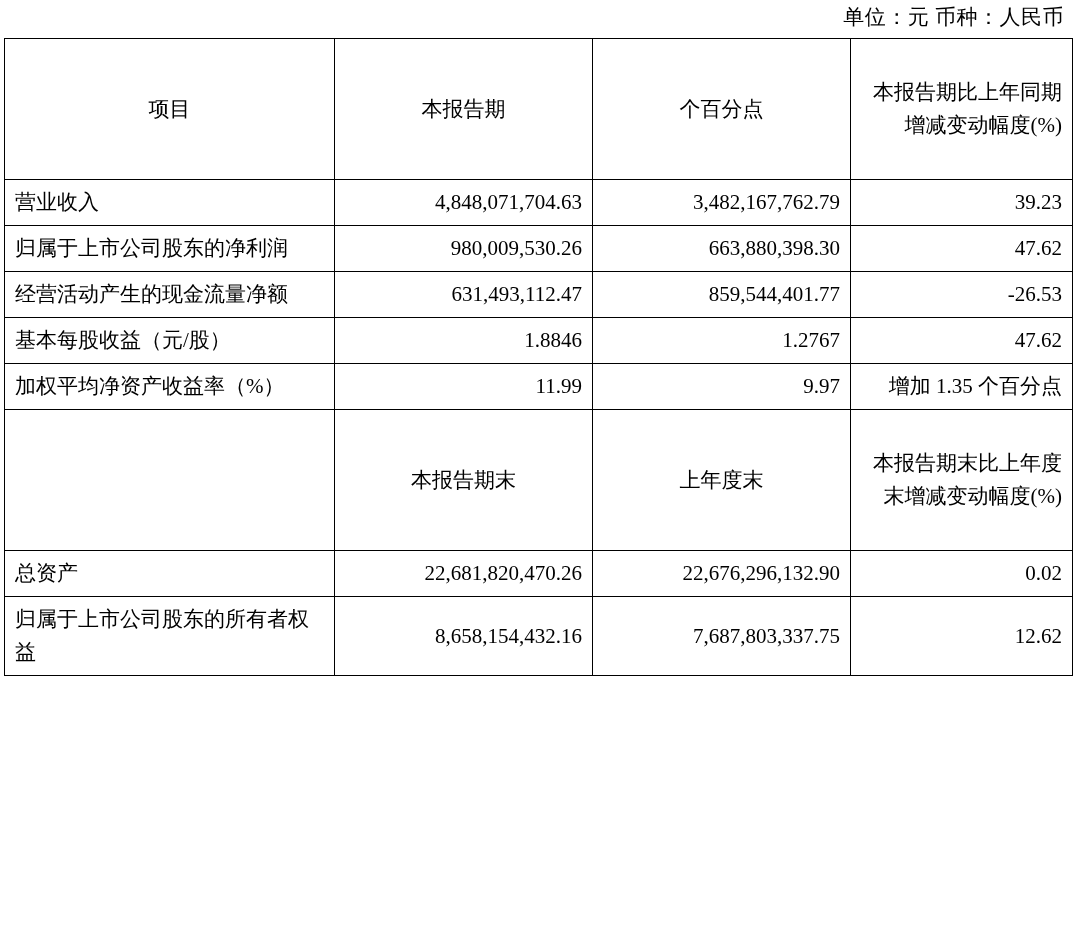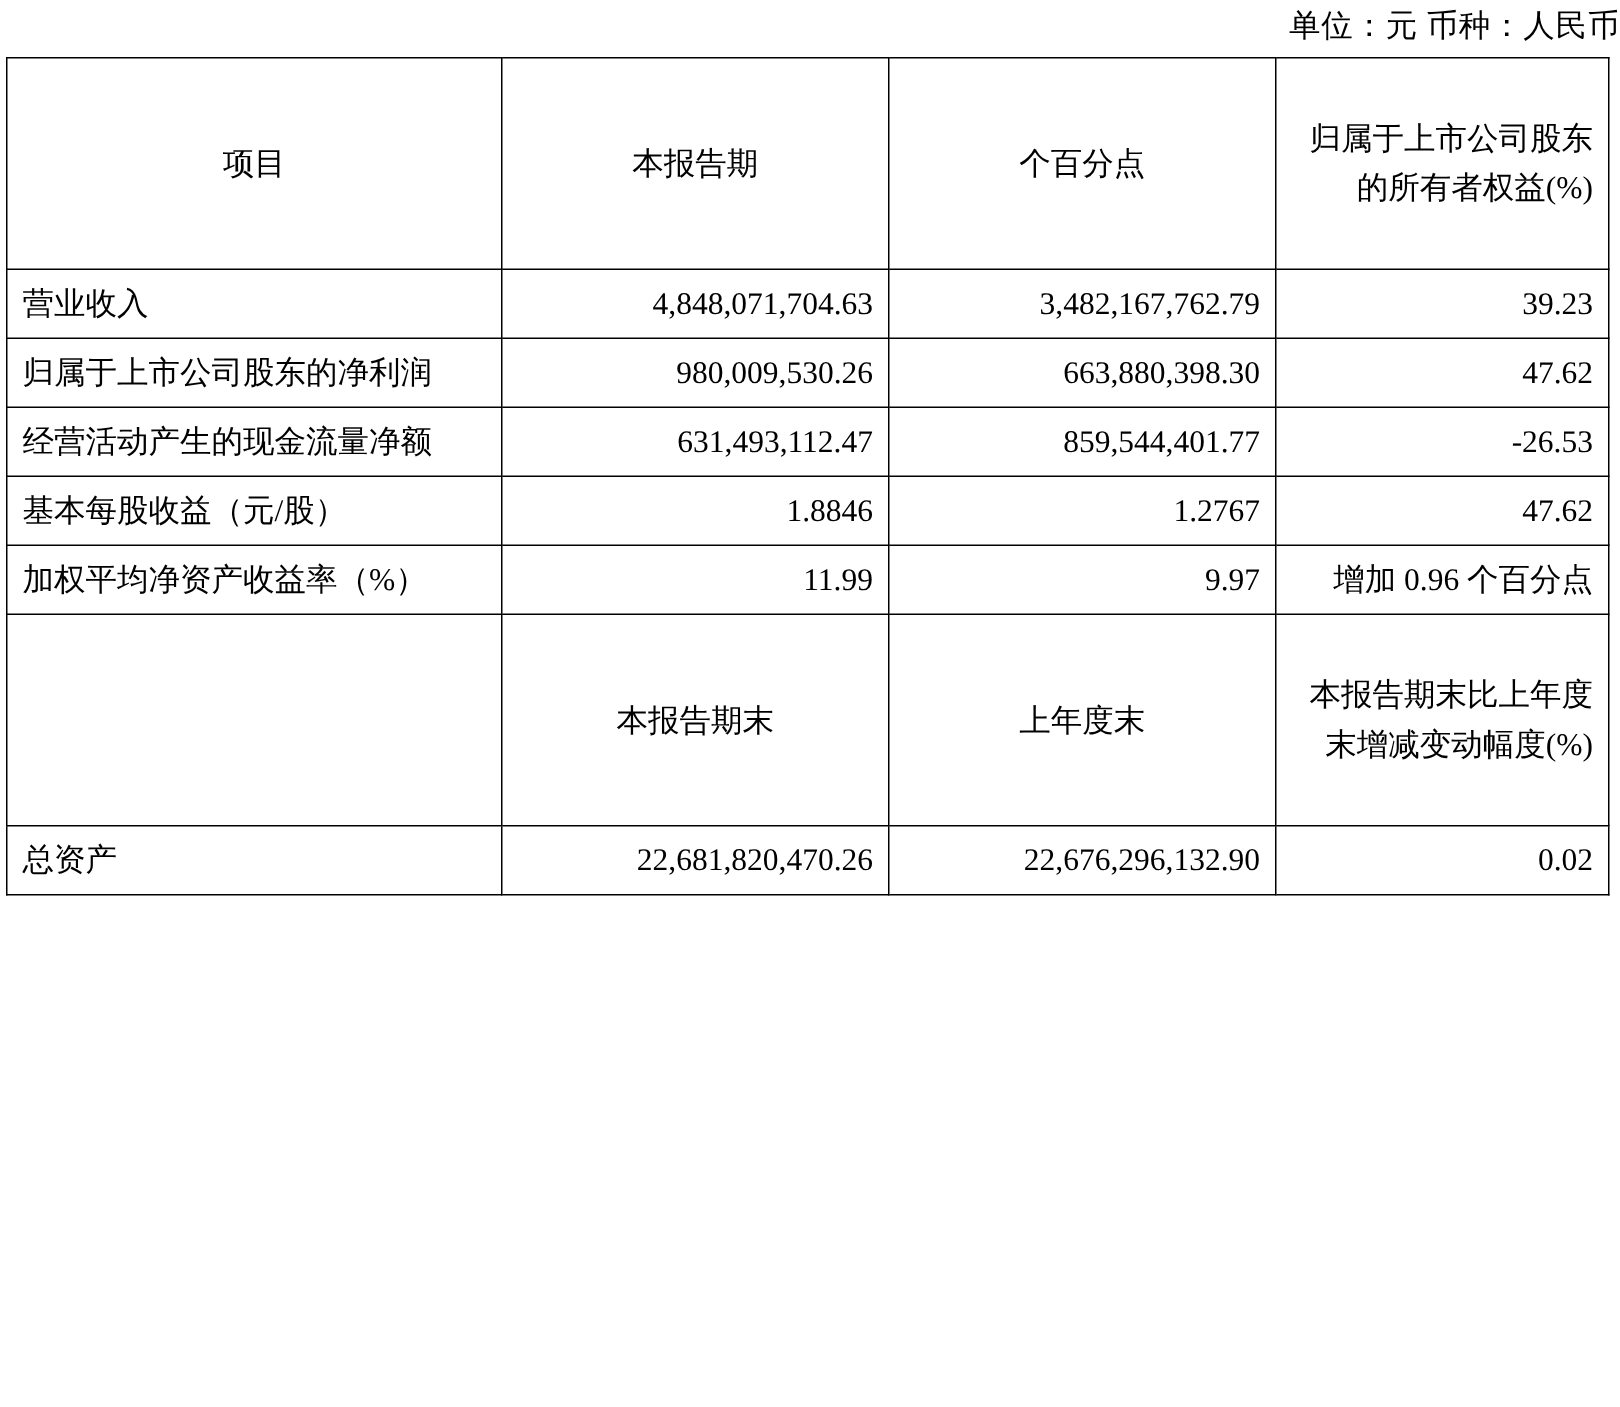--- a/index.html
+++ b/index.html
@@ -16,21 +16,21 @@
   .page {
     position: relative;
     width: 1080px;
     height: 938px;
     box-sizing: border-box;
   }
   .unit-line {
     text-align: right;
     font-size: 21px;
     line-height: 30px;
-    padding: 2px 0 6px 0;
+    padding: 2px 16px 6px 0;
     letter-spacing: 0.5px;
   }
   table.fin {
     border-collapse: collapse;
     table-layout: fixed;
     width: 1068px;
     margin: 0 0 4px 4px;
     font-size: 21px;
   }
   table.fin td {
@@ -78,21 +78,21 @@
       <col class="c0">
         <col class="c1">
         <col class="c2">
         <col class="c3">
     </colgroup>
     <tbody>
       <tr>
         <td class="hdr-center tall">项目</td>
         <td class="hdr-center tall">本报告期</td>
         <td class="hdr-center tall">个百分点</td>
-        <td class="hdr-right tall">归属于上市公司股东的所有者权益(%)</td>
+        <td class="hdr-right tall">本报告期比上年同期增减变动幅度(%)</td>
       </tr>
 
       <tr>
         <td class="label">营业收入</td>
         <td class="num">4,848,071,704.63</td>
         <td class="num">3,482,167,762.79</td>
         <td class="num">39.23</td>
       </tr>
 
       <tr>
@@ -115,33 +115,39 @@
         <td class="num">1.8846</td>
         <td class="num">1.2767</td>
         <td class="num">47.62</td>
       </tr>
 
 
       <tr>
         <td class="label">加权平均净资产收益率（%）</td>
         <td class="num">11.99</td>
         <td class="num">9.97</td>
-        <td class="hdr-right">增加 0.96 个百分点</td>
+        <td class="hdr-right">增加 1.35 个百分点</td>
       </tr>
 
       <tr>
         <td class="label tall empty-cell"></td>
         <td class="hdr-center tall">本报告期末</td>
         <td class="hdr-center tall">上年度末</td>
         <td class="hdr-right tall">本报告期末比上年度末增减变动幅度(%)</td>
       </tr>
 
       <tr>
         <td class="label">总资产</td>
         <td class="num">22,681,820,470.26</td>
         <td class="num">22,676,296,132.90</td>
         <td class="num">0.02</td>
       </tr>
 
+      <tr>
+        <td class="label">归属于上市公司股东的所有者权益</td>
+        <td class="num">8,658,154,432.16</td>
+        <td class="num">7,687,803,337.75</td>
+        <td class="num">12.62</td>
+      </tr>
     </tbody>
   </table>
 
 </div>
 
 </body></html>

